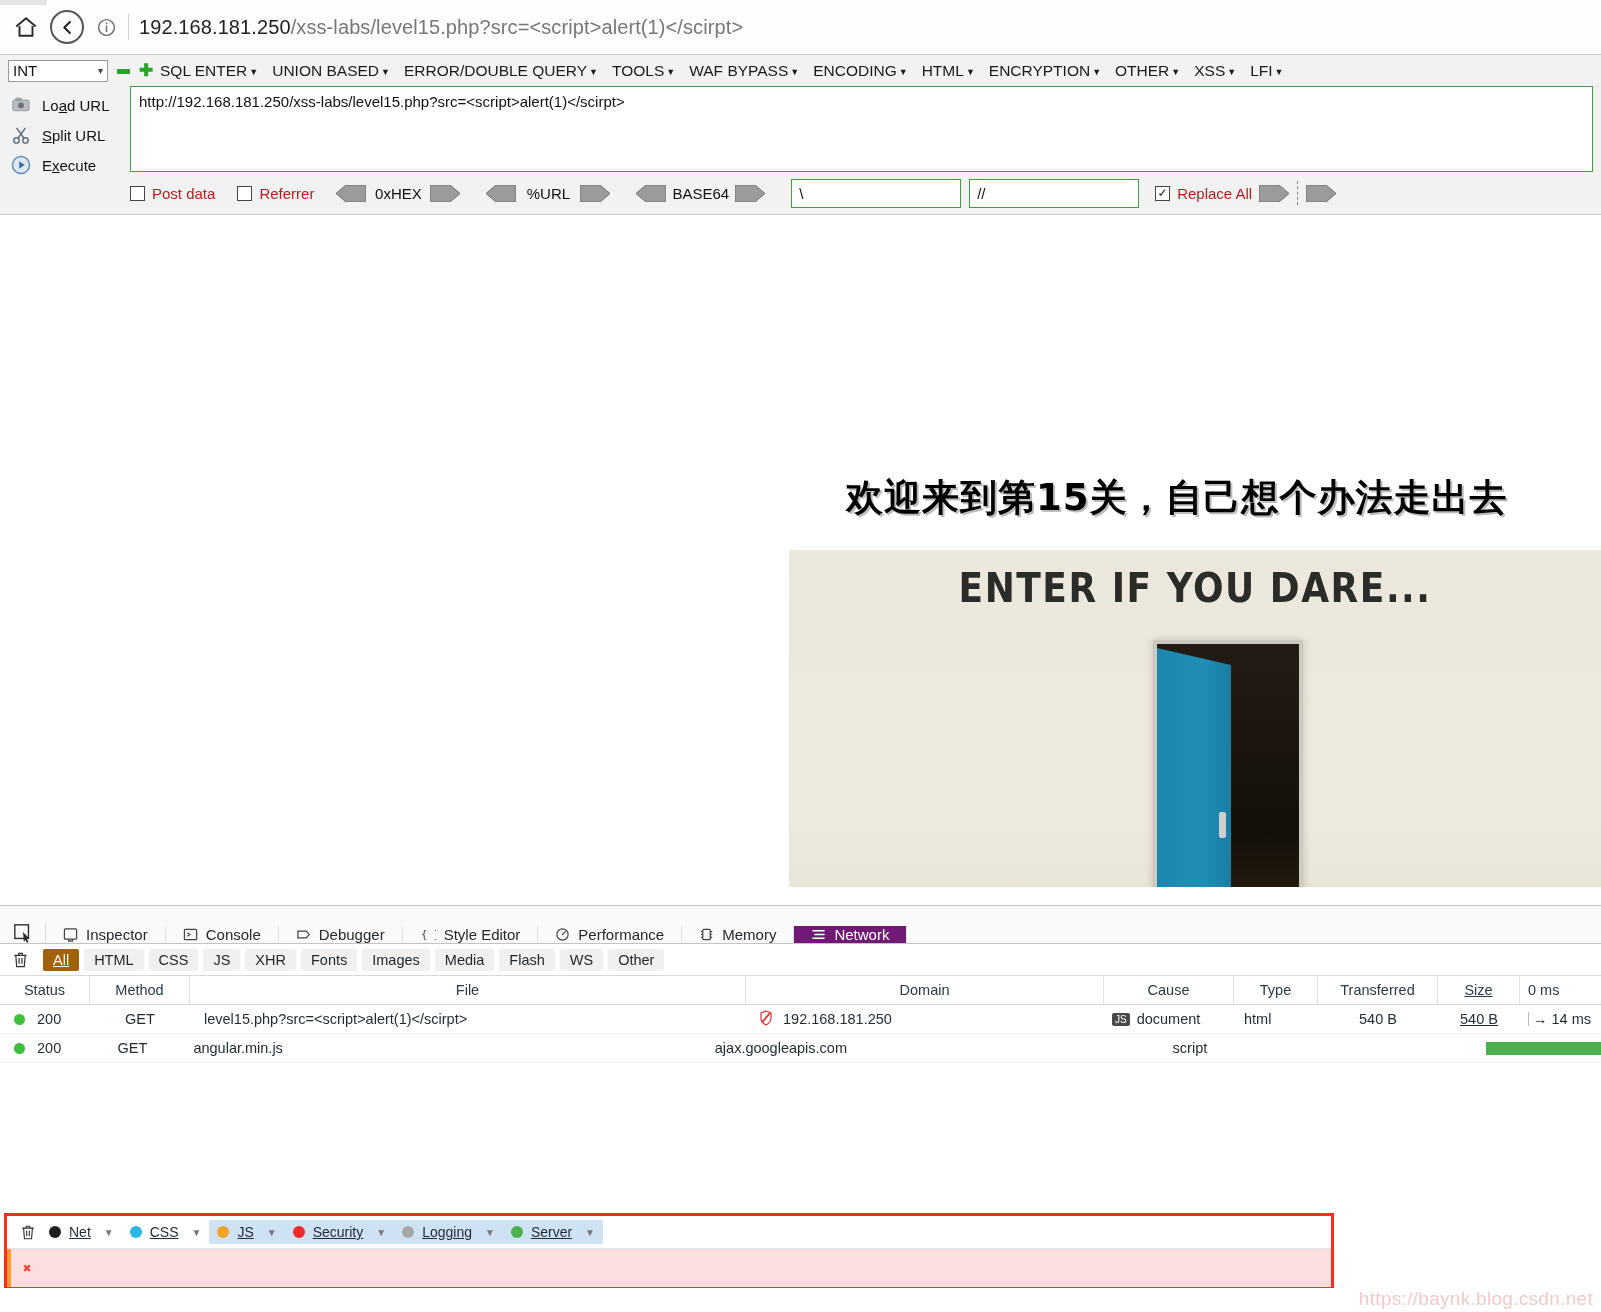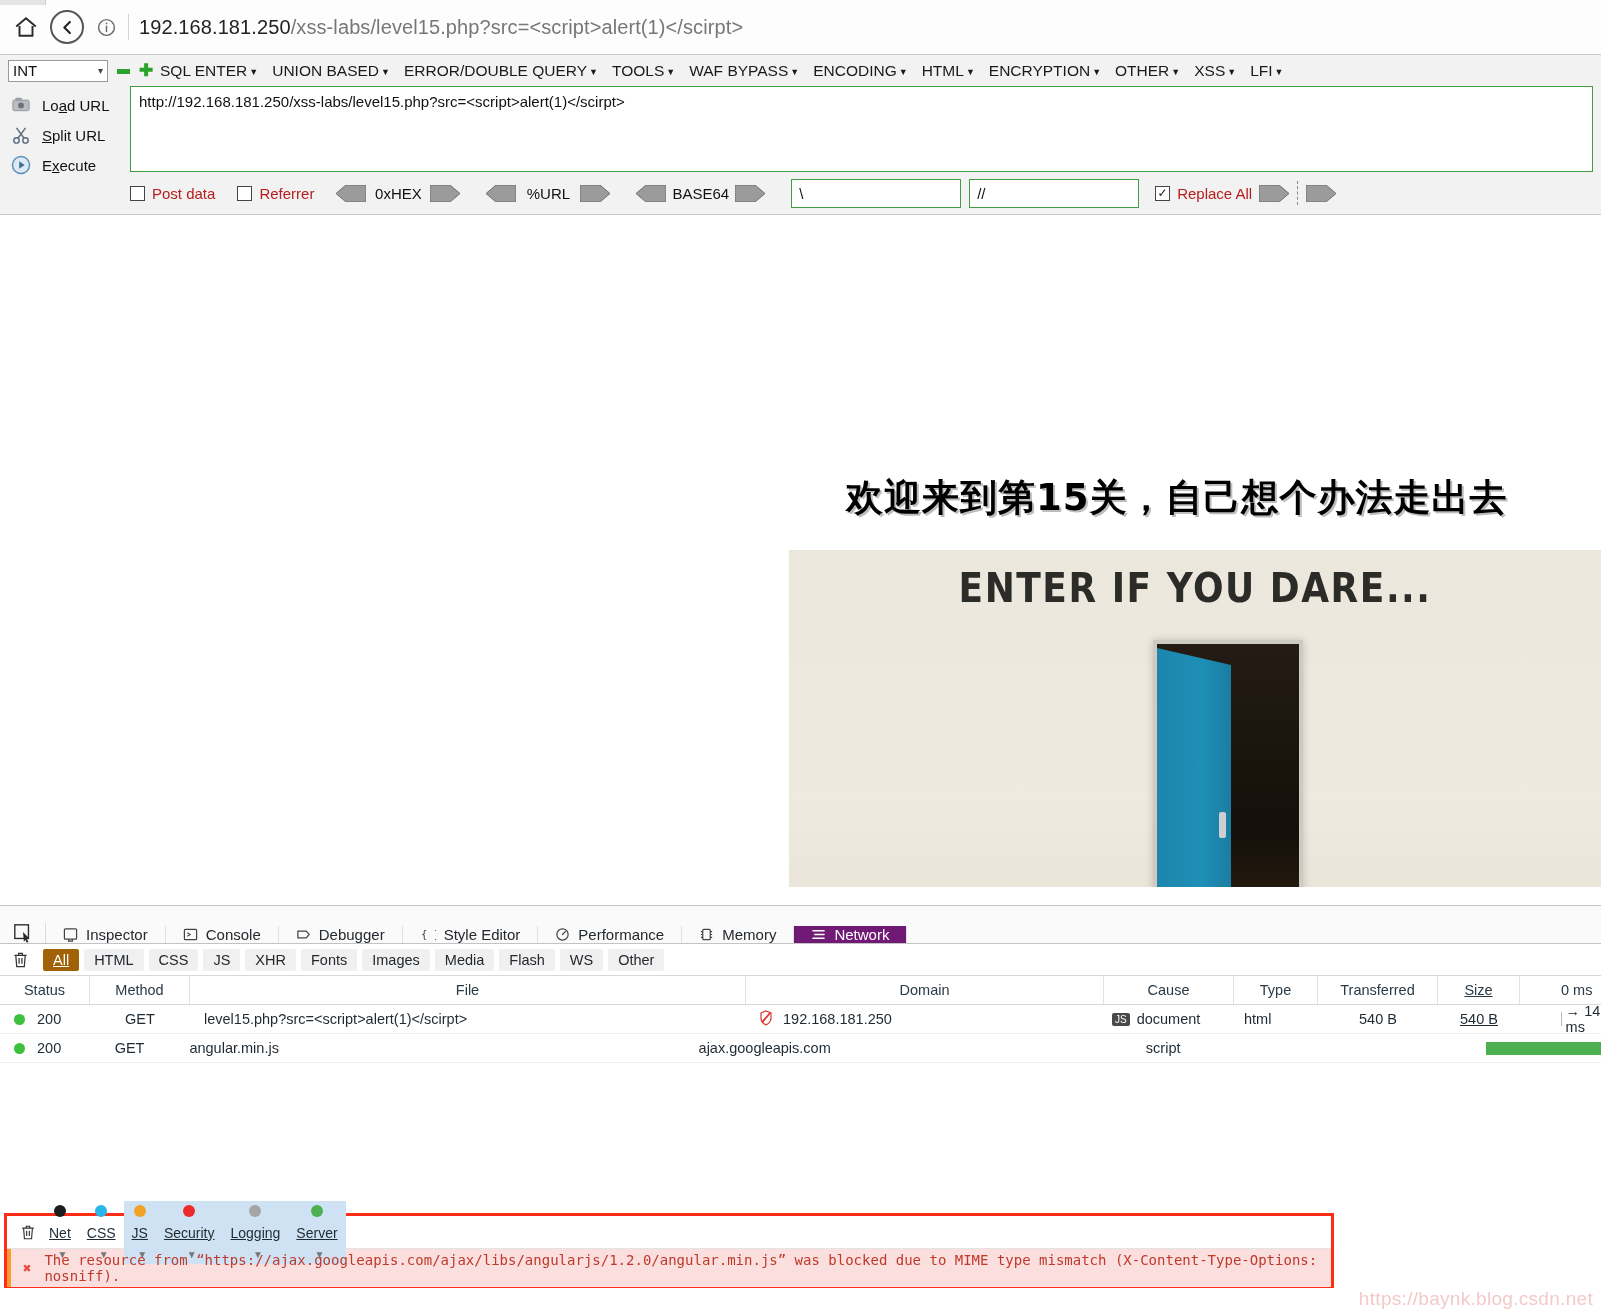--- a/index.html
+++ b/index.html
@@ -196,21 +196,21 @@
   }
   #dt-thead > div:last-child{ border-right:none; }
   .col-status{ width:90px; }
   .col-method{ width:100px; }
   .col-file{ width:556px; }
   .col-domain{ width:358px; }
   .col-cause{ width:130px; }
   .col-type{ width:84px; }
   .col-transferred{ width:120px; }
   .col-size{ width:82px;text-decoration:underline; }
-  .col-timeline{ flex:1; justify-content:flex-start !important; padding-left:8px;margin-left:33px; }
+  .col-timeline{ flex:1; justify-content:flex-start !important; padding-left:8px; }
 
   .dt-row{
     display:flex; height:29px; align-items:center;
     font-size:14.5px; color:#1f2a33; border-bottom:1px solid #f0f0f0;
   }
   .dt-row > div{ height:100%; display:flex; align-items:center; }
   .dt-row .col-status{ justify-content:flex-start; padding-left:14px; gap:12px; }
   .dt-row .col-method{ justify-content:center; }
   .dt-row .col-file{ justify-content:flex-start; padding-left:14px; }
   .dt-row .col-domain{ justify-content:flex-start; padding-left:12px; gap:9px; }
@@ -230,21 +230,21 @@
     position:absolute; left:4px; bottom:24px; width:1330px; height:75px;
     border:3px solid #ff2d16; background:#fff;
   }
   #console-filterbar{
     height:33px; display:flex; align-items:center; gap:0;
     background:#fff; border-bottom:1px solid #e3e3e3; padding-left:8px;
   }
   #console-filterbar .ctrash{ width:26px; display:flex; justify-content:center; }
   .cfilter{
     display:flex; align-items:center; gap:8px; padding:4px 8px;
-    font-size:14px; color:#1f2a33;flex-direction:column;
+    font-size:14px; color:#1f2a33;
   }
   .cfilter.on{ background:#cfe2f3; }
   .cdot{ width:12px; height:12px; border-radius:50%; }
   .cdd{ font-size:10px; color:#777; margin-left:5px; }
   .cfilter span.clabel u{ text-decoration:underline; }
 
   #console-msg{
     display:flex; align-items:center; height:38px;
     background:#fbdede; border-left:4px solid #ff9a2e;
     font-family:"DejaVu Sans Mono", monospace;
@@ -684,17 +684,16 @@
 
     <span class="cfilter on">
       <span class="cdot" style="background:#4caf50"></span>
       <span class="clabel"><u>Server</u></span>
       <span class="cdd">▼</span>
     </span>
   </div>
 
   <div id="console-msg">
     <span id="console-err-x">✖</span>
-    <span>The resource from “https://ajax.googleapis.com/ajax/libs/angularjs/1.2.0/angular.min.js” was blocked due to MIME type mismatch (X-Content-Type-Options: nosniff).</span>
   </div>
 </div>
 
 <div id="watermark">https://baynk.blog.csdn.net</div>
 
 </body></html>

